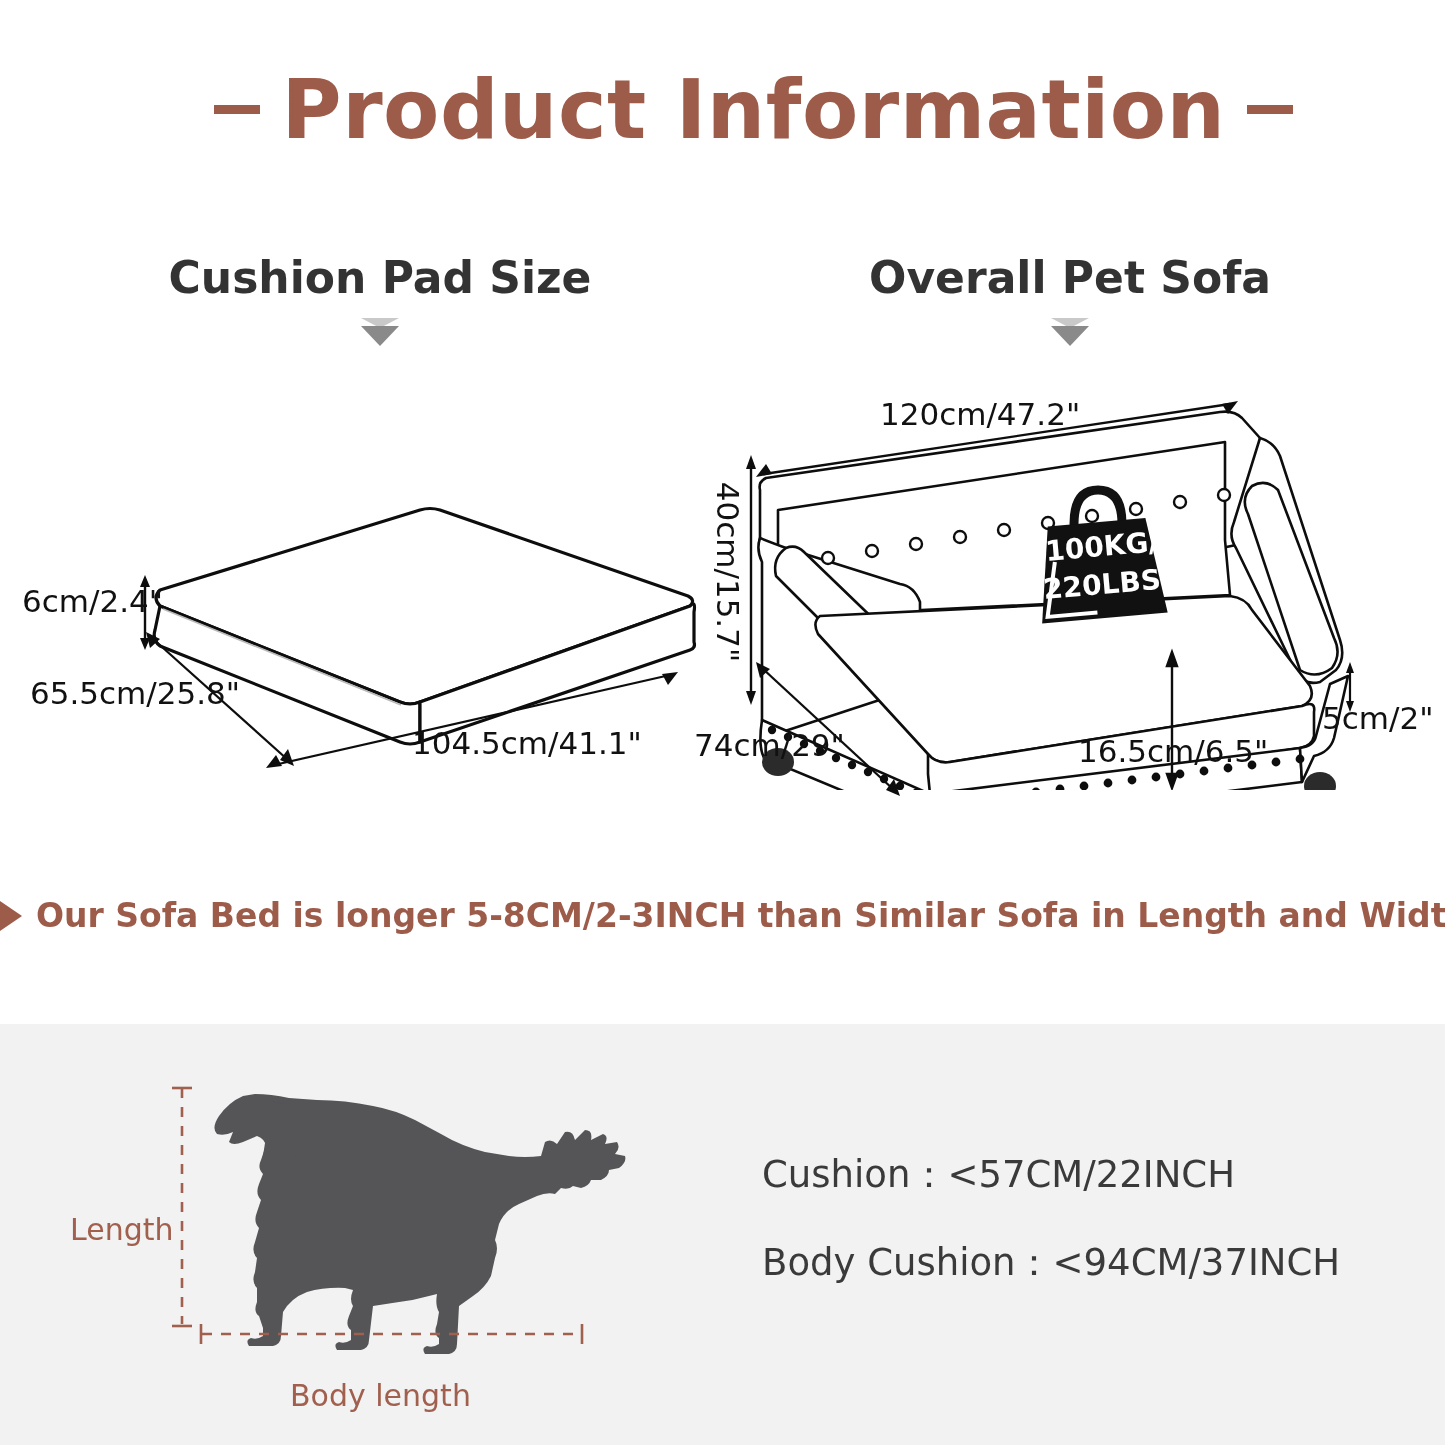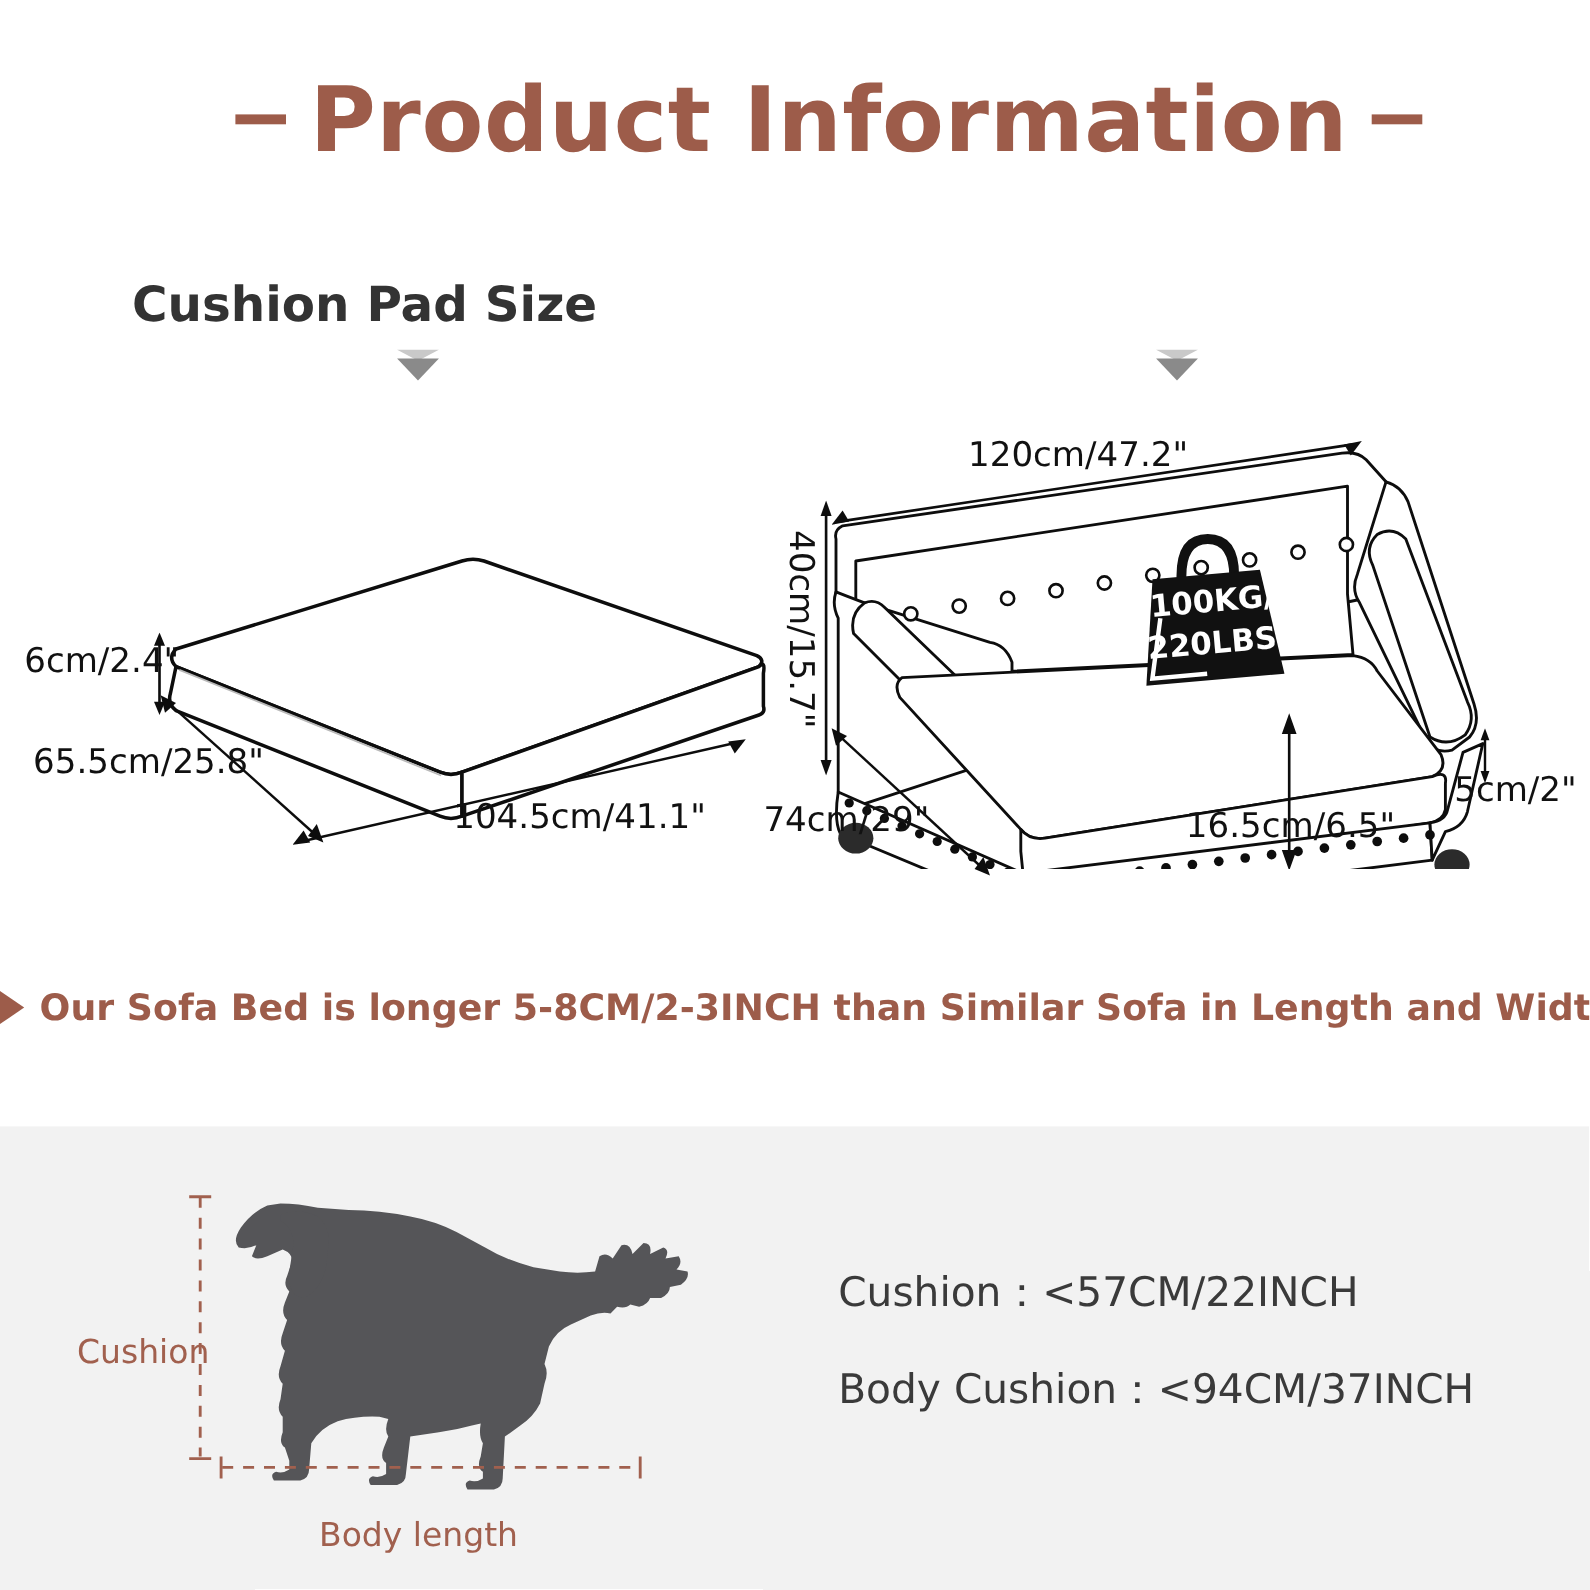--- a/index.html
+++ b/index.html
@@ -50,21 +50,21 @@
     position: relative;
     top: -6px;
   }
 
   .col-head {
     position: absolute;
     font-size: 44px;
     font-weight: 700;
     color: #333333;
     white-space: nowrap;
-    text-align: left;
+    text-align: center;
   }
   #head-cushion { left: 120px; top: 252px; width: 520px; }
   #head-sofa    { left: 820px; top: 252px; width: 500px; }
 
   .arrow-down {
     position: absolute;
     width: 44px;
     height: 30px;
   }
   .arrow-down .tri-top {
@@ -167,20 +167,21 @@
     <div id="page-title">
       <span class="dash"></span><span>Product Information</span><span class="dash"></span>
     </div>
 
     <div class="col-head" id="head-cushion">Cushion Pad Size</div>
     <div class="arrow-down" id="arrow-cushion">
       <div class="tri-top"></div>
       <div class="tri-bot"></div>
     </div>
 
+    <div class="col-head" id="head-sofa">Overall Pet Sofa</div>
     <div class="arrow-down" id="arrow-sofa">
       <div class="tri-top"></div>
       <div class="tri-bot"></div>
     </div>
 
     <svg id="cushion-drawing" style="position:absolute; left:0px; top:470px; width:720px; height:320px;" viewBox="0 0 720 320" xmlns="http://www.w3.org/2000/svg">
       <g fill="#ffffff" stroke="#0d0d0d" stroke-width="3.2" stroke-linejoin="round" stroke-linecap="round">
 
         <path d="M 160 120 L 420 40 Q 430 37 440 40 L 688 126 Q 696 130 690 136 L 420 232 Q 410 236 400 232 L 160 136 Q 152 128 160 120 Z"></path>
 
@@ -426,21 +427,21 @@
       <line x1="2" y1="242" x2="22" y2="242" stroke="#a1604e" stroke-width="2.6"></line>
     </svg>
 
     <svg style="position:absolute; left:196px; top:298px; width:392px; height:24px;" viewBox="0 0 392 24" xmlns="http://www.w3.org/2000/svg">
       <line x1="6" y1="12" x2="384" y2="12" stroke="#a1604e" stroke-width="2.6" stroke-dasharray="10 9"></line>
       <line x1="5" y1="2" x2="5" y2="22" stroke="#a1604e" stroke-width="2.6"></line>
       <line x1="386" y1="2" x2="386" y2="22" stroke="#a1604e" stroke-width="2.6"></line>
     </svg>
   </div>
 
-  <div class="measure-label" id="label-height">Cushion</div>
+  <div class="measure-label" id="label-height">Length</div>
   <div class="measure-label" id="label-bodylength">Body length</div>
 
   <div id="spec-list">
     <div class="spec-row">
       <span class="spec-key">Cushion：</span><span class="spec-val">&lt;57CM/22INCH</span>
     </div>
     <div class="spec-row">
       <span class="spec-key">Body Cushion：</span><span class="spec-val">&lt;94CM/37INCH</span>
     </div>
   </div>

